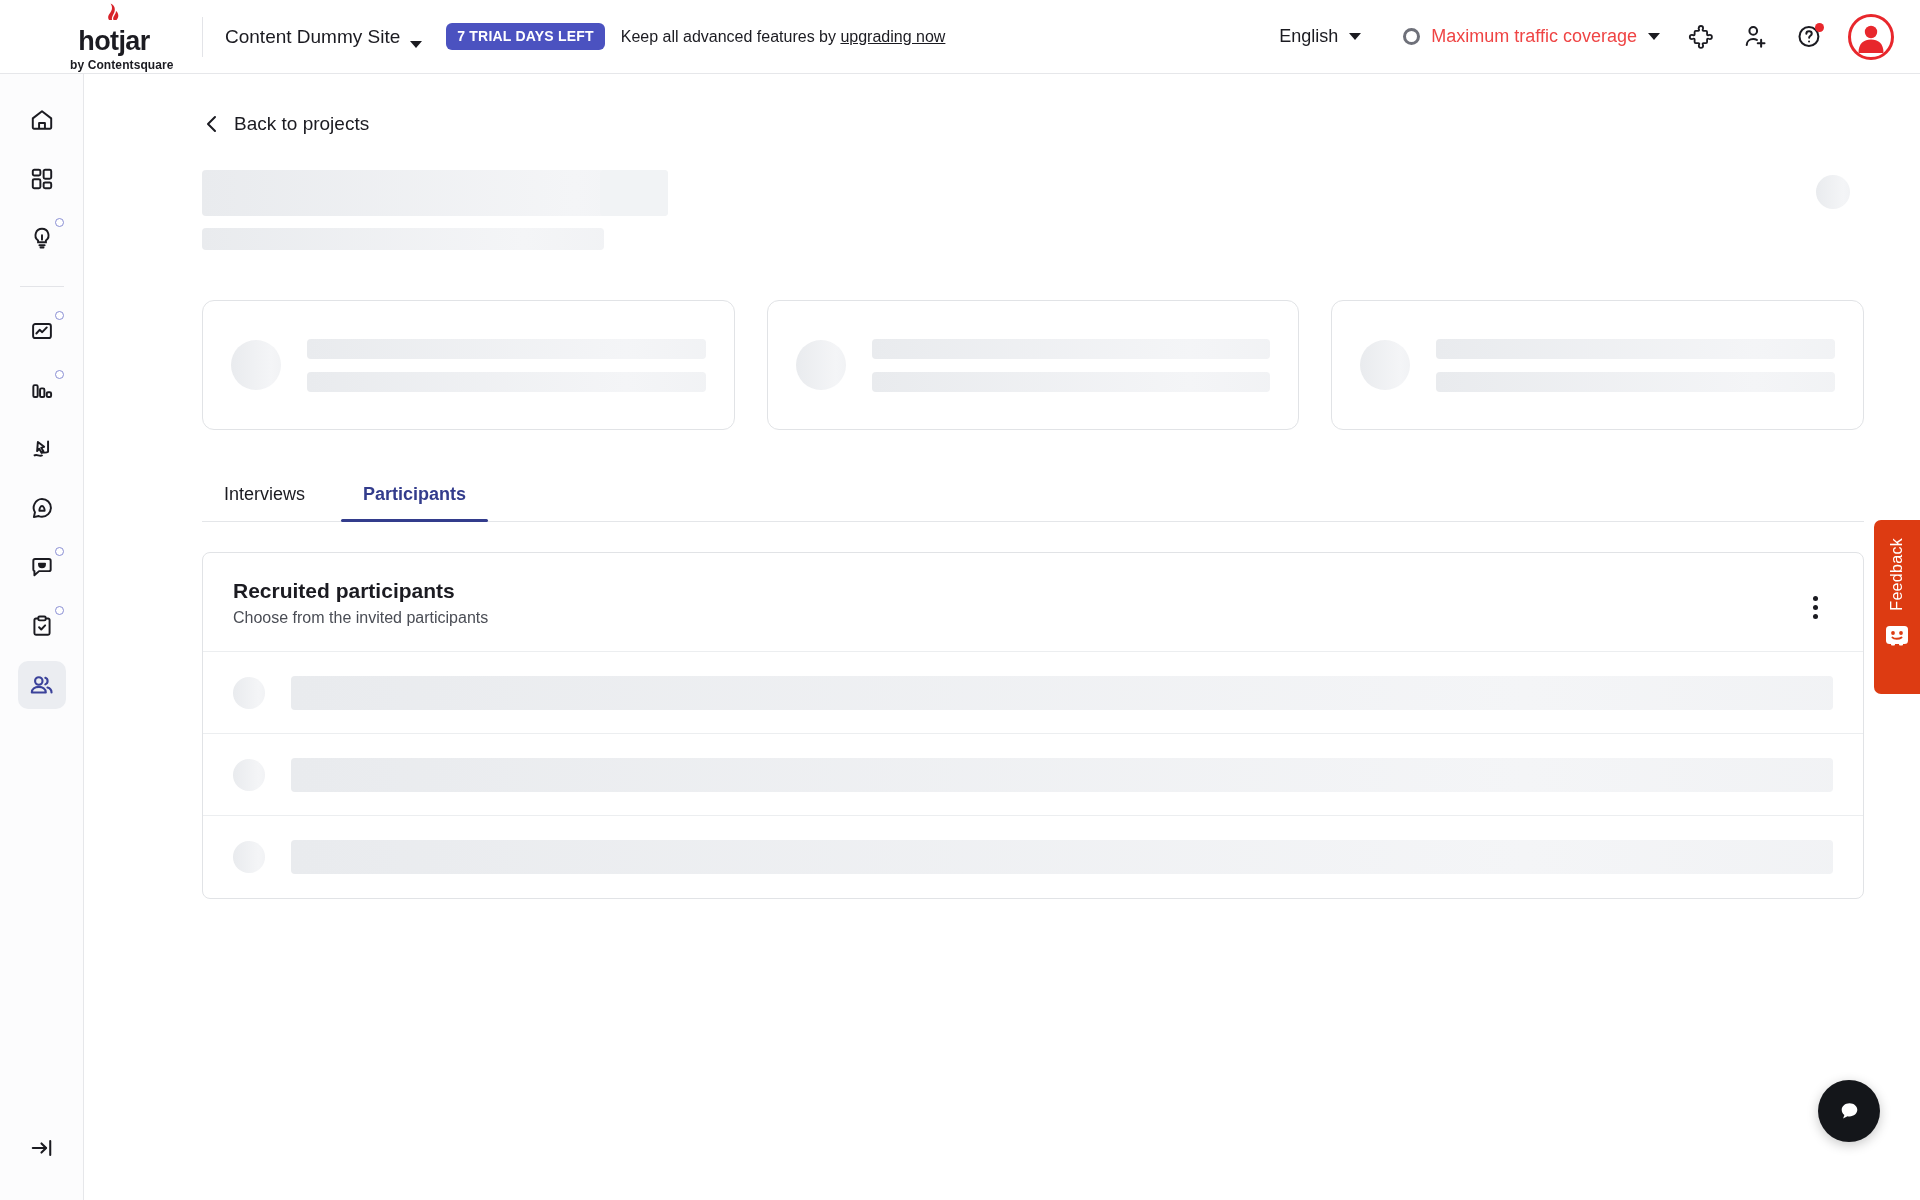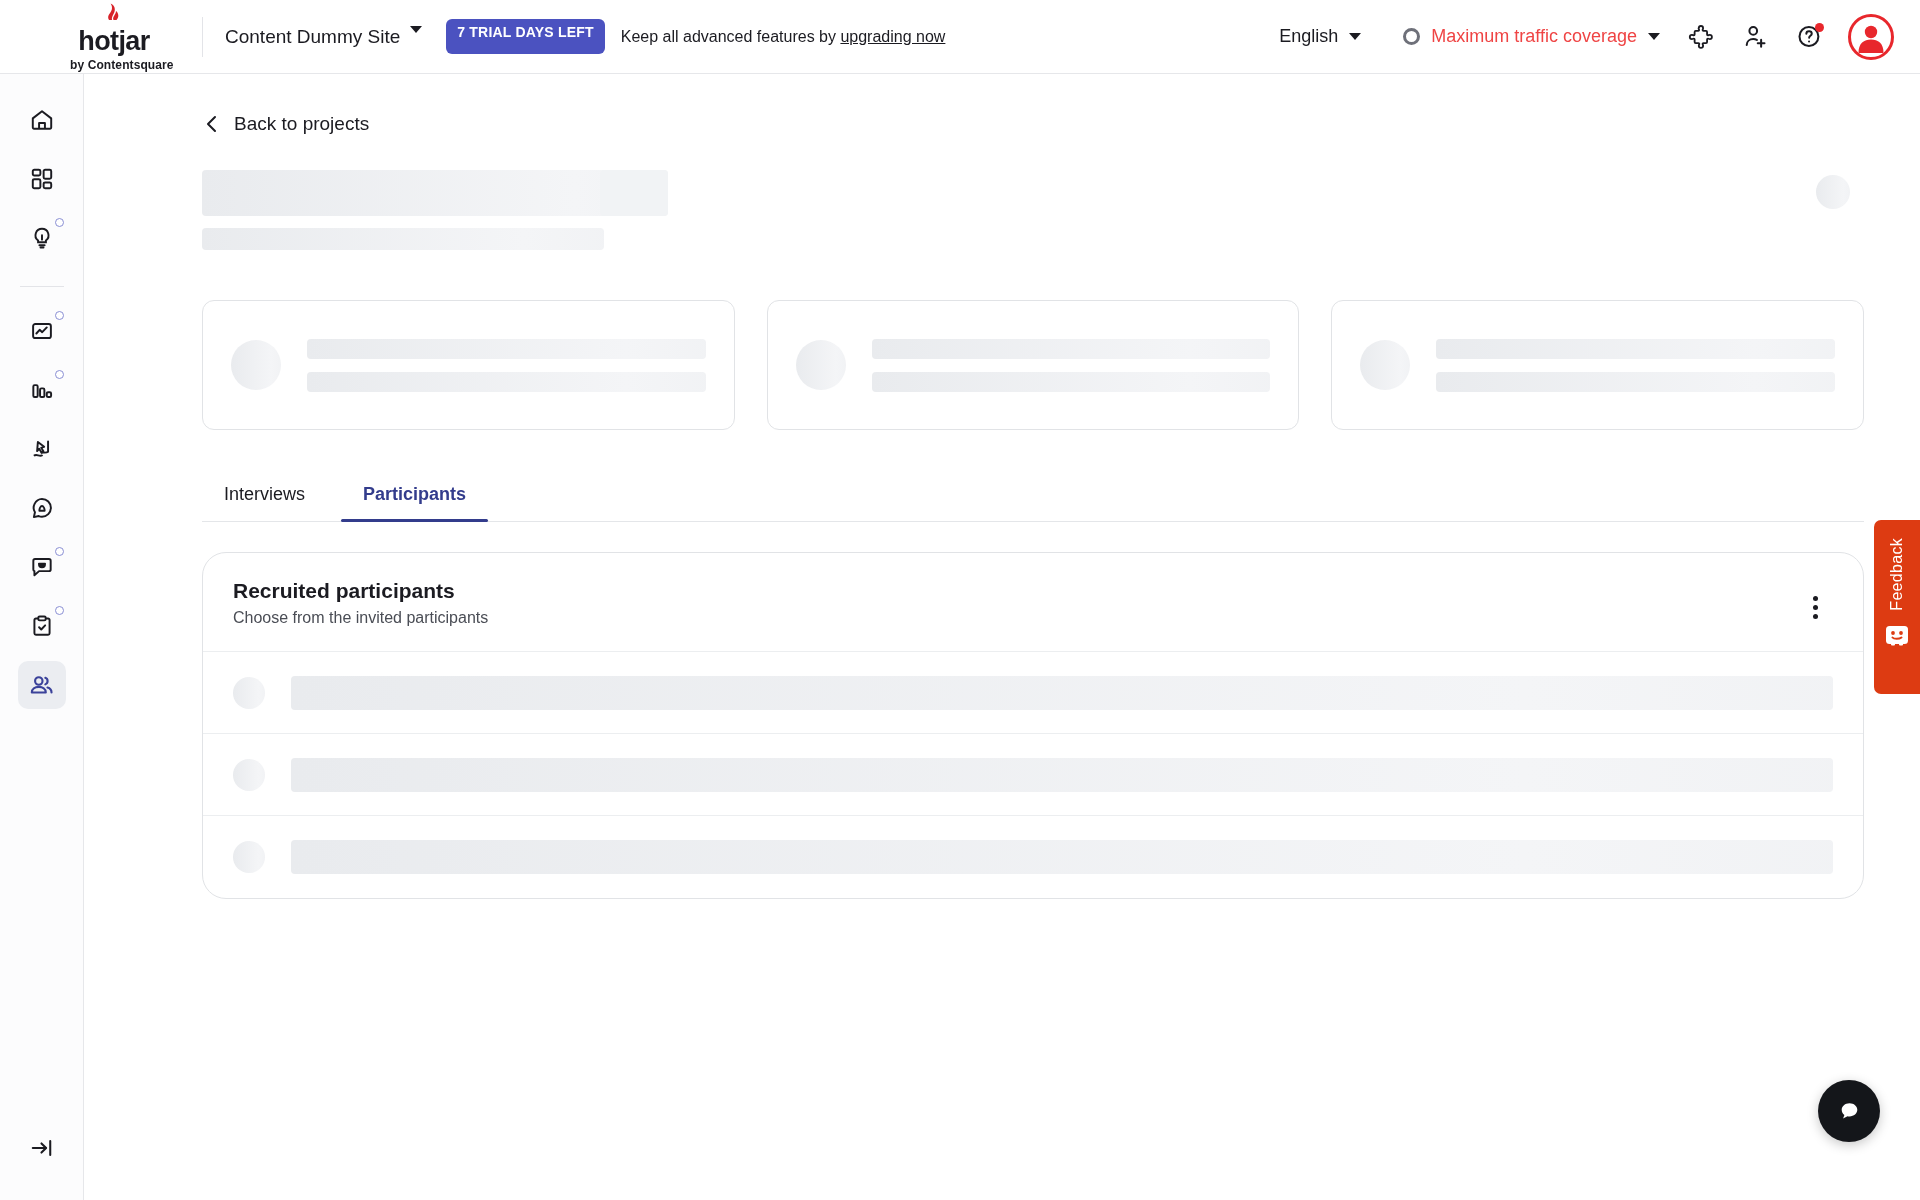--- a/index.html
+++ b/index.html
@@ -32,29 +32,29 @@
     z-index: 40;
   }
   .logo-wrap { display: flex; flex-direction: column; width: 168px; }
   .logo-row { display: flex; align-items: center; gap: 5px; flex-direction: column; }
   .logo-mark { width: 22px; height: 22px; }
   .logo-text { font-size: 27px; font-weight: bold; letter-spacing: -.6px; color: #1b1b21; line-height: 1; }
   .logo-sub { font-size: 12px; font-weight: bold; color: #1b1b21; letter-spacing: .1px; margin-left: 40px; margin-top: 3px; }
 
   .topbar-div { width: 1px; height: 40px; background: #e3e4e8; margin: 0 22px 0 4px; }
 
-  .site-select { display: flex; align-items: flex-start; gap: 10px; cursor: pointer; }
+  .site-select { display: flex; align-items: flex-end; gap: 10px; cursor: pointer; }
   .site-name { font-size: 19px; color: #1b1b21; }
   .caret { width: 0; height: 0; border-left: 6px solid transparent; border-right: 6px solid transparent; border-top: 7px solid #1b1b21; }
 
   .trial-badge {
     margin-left: 24px;
     background: #4b52c0; color: #fff;
     font-size: 14px; font-weight: bold; letter-spacing: .2px;
-    padding: 5px 11px 14px; border-radius: 6px;
+    padding: 5px 11px 6px; border-radius: 6px;
     white-space: nowrap;
   }
   .trial-msg { margin-left: 16px; font-size: 16px; color: #1b1b21; }
   .trial-msg a { color: #1b1b21; }
 
   .topbar-right { margin-left: auto; display: flex; align-items: center; gap: 0; }
   .lang { display: flex; align-items: center; gap: 11px; cursor: pointer; padding: 0 14px; }
   .lang-text { font-size: 18px; color: #1b1b21; }
   .coverage { display: flex; align-items: center; gap: 11px; cursor: pointer; padding: 0 14px; margin-left: 14px; }
   .coverage-text { font-size: 18px; color: #ef4444; }
@@ -106,21 +106,21 @@
   }
   .card-avatar { width: 50px; height: 50px; flex: none; }
   .card-lines { flex: 1; display: flex; flex-direction: column; gap: 13px; }
   .card-line { height: 20px; }
 
   .tabs { display: flex; gap: 14px; margin-top: 42px; border-bottom: 1px solid #e4e6e9; }
   .tab { padding: 12px 22px 16px; font-size: 18px; color: #1b1b21; cursor: pointer; position: relative; }
   .tab.active { color: #333c8c; font-weight: bold; }
   .tab.active::after { content: ""; position: absolute; left: 0; right: 0; bottom: -1px; height: 3px; background: #333c8c; border-radius: 2px; }
 
-  .panel { margin-top: 30px; border: 1px solid #e1e3e6; border-radius: 24px; overflow: hidden; }
+  .panel { margin-top: 30px; border: 1px solid #e1e3e6; border-radius: 8px; overflow: hidden; }
   .panel-head { display: flex; align-items: flex-start; padding: 26px 30px 24px; border-bottom: 1px solid #eceef0; }
   .panel-title { font-size: 21px; font-weight: bold; color: #1b1b21; }
   .panel-desc { font-size: 16px; color: #4a4d55; margin-top: 6px; }
   .kebab { margin-left: auto; width: 36px; height: 36px; display: flex; flex-direction: column; align-items: center; justify-content: center; gap: 4px; cursor: pointer; margin-top: 10px; }
   .kebab i { width: 5px; height: 5px; border-radius: 50%; background: #1b1b21; display: block; }
 
   .prow { display: flex; align-items: center; gap: 26px; height: 82px; padding: 0 30px; border-bottom: 1px solid #eceef0; }
   .prow:last-child { border-bottom: none; }
   .prow-avatar { width: 32px; height: 32px; flex: none; }
   .prow-bar { flex: 1; height: 34px; }

